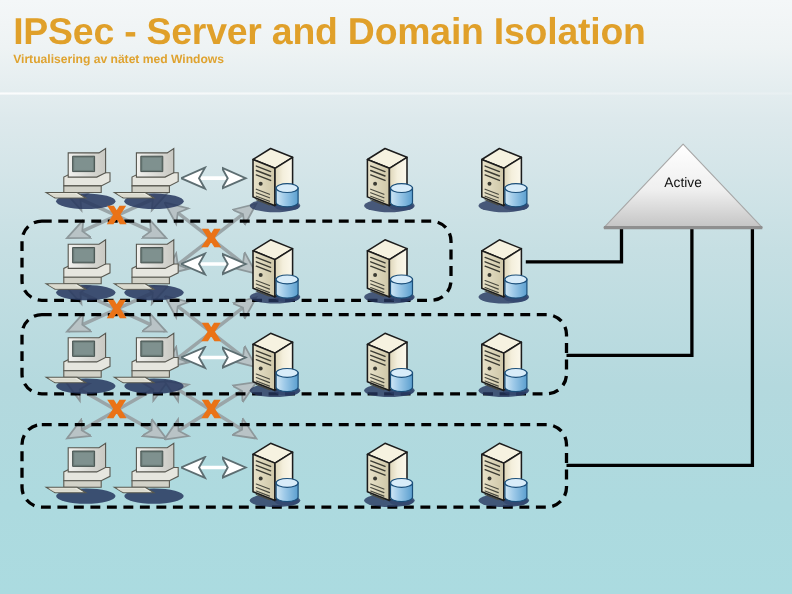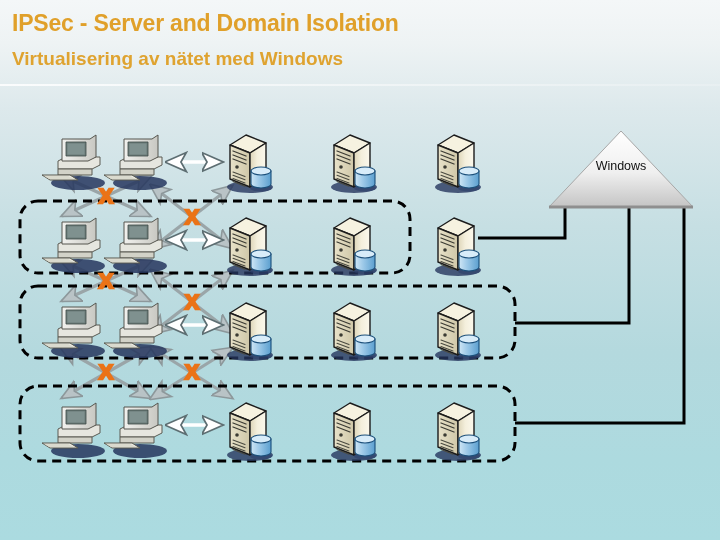--- a/index.html
+++ b/index.html
@@ -8,26 +8,26 @@
     font-family:"Liberation Sans",sans-serif;
     background:linear-gradient(to bottom,#f4f7f8 0%,#eef3f4 8%,#dde9ec 20%,#c6dfe3 42%,#b4d9de 65%,#addadf 85%,#abdbe0 100%);
     position:relative;
   }
   #slide{position:absolute;left:0;top:0;width:720px;height:540px;}
 
   
   .hdr{position:absolute;left:0;top:0;width:720px;height:86px;}
   .title{
     position:absolute;left:12px;top:10px;
-    font-size:23px;font-weight:bold;color:#e0a02a;
+    font-size:34px;font-weight:bold;color:#e0a02a;
     letter-spacing:-0.2px;white-space:nowrap;
   }
   .subtitle{
     position:absolute;left:12px;top:48px;
-    font-size:19px;font-weight:bold;color:#dfa330;
+    font-size:11px;font-weight:bold;color:#dfa330;
     white-space:nowrap;
   }
   .hdr-rule{
     position:absolute;left:0;top:84px;width:720px;height:2px;
     background:linear-gradient(to right,#ffffff 0%,#f2f6f7 55%,#e9f0f2 100%);
     opacity:.85;
   }
 
   
   #canvas{position:absolute;left:0;top:0;width:720px;height:540px;}
@@ -414,16 +414,16 @@
         <text x="106" y="379" text-anchor="middle" font-family="&quot;Liberation Sans&quot;, sans-serif" font-size="21" font-weight="bold" fill="#ea7317" stroke="#ea7317" stroke-width="2.4" paint-order="stroke">X</text>
         <text x="192" y="379" text-anchor="middle" font-family="&quot;Liberation Sans&quot;, sans-serif" font-size="21" font-weight="bold" fill="#ea7317" stroke="#ea7317" stroke-width="2.4" paint-order="stroke">X</text>
       </g>
     <g id="layer-callout">
         <path d="M621,131 L693,207 L549,207 Z" fill="url(#gTri)" stroke="#a7a7a7" stroke-width="1" stroke-linejoin="round"></path>
         <path d="M549,207 L693,207" stroke="#8f8f8f" stroke-width="3"></path>
       </g>
   </svg>
 
   <div class="ad-label" id="ad-label" style="left: 561px; top: 159px;">
-    <div>Windows</div>
+    <div>Active</div>
   </div>
 
 </div>
 
 </body></html>

